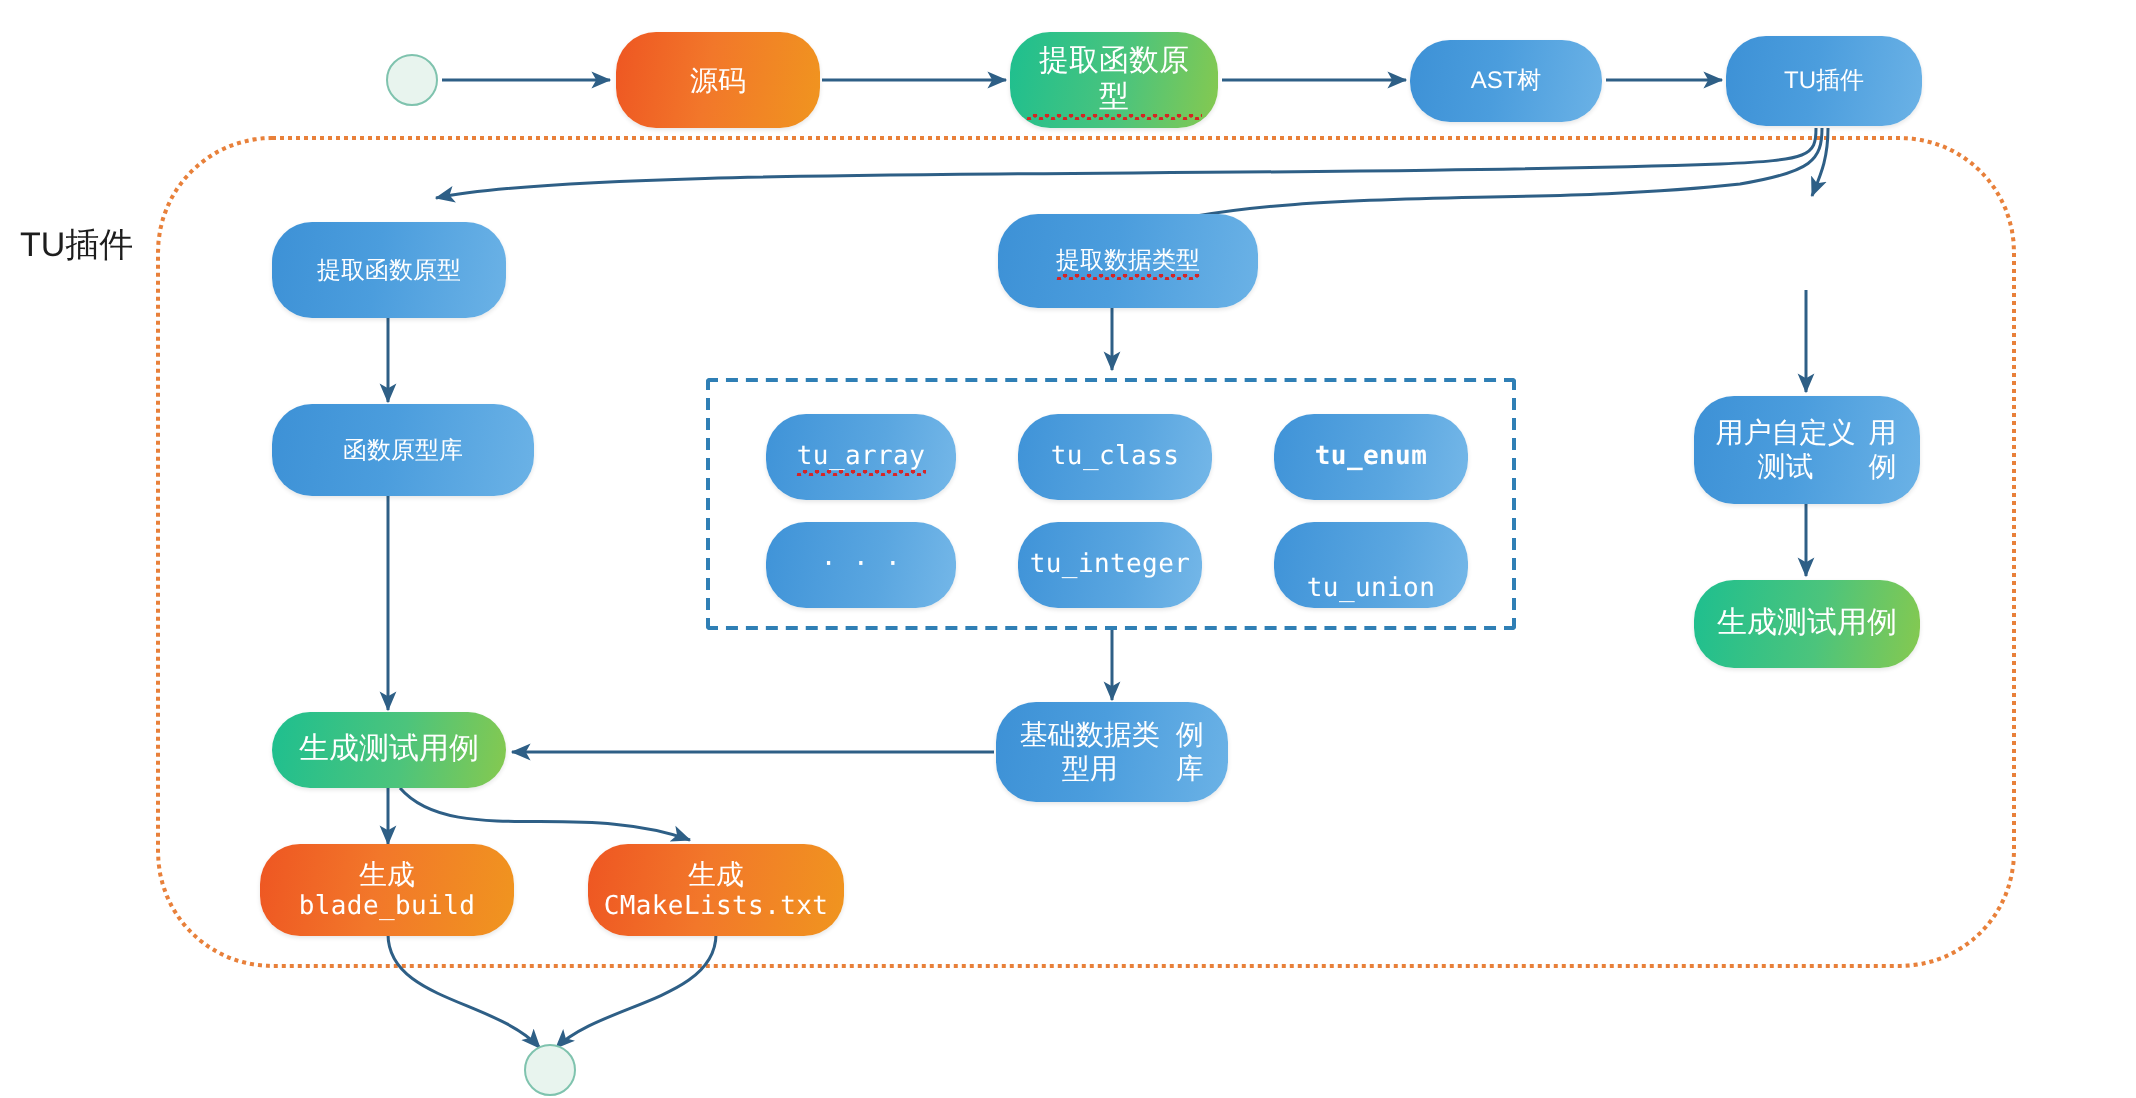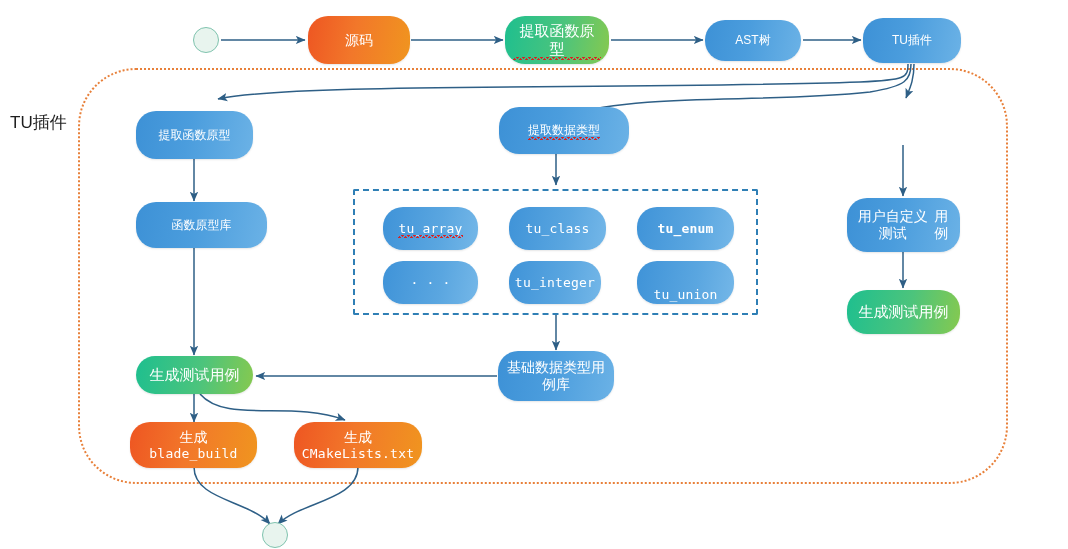--- a/index.html
+++ b/index.html
@@ -201,21 +201,21 @@
   </div>
 
   <div class="node n-blue2 mono" style="left:509px; top:261px; width:92px; height:43px;">
     <span class="lbl">tu_integer</span>
   </div>
 
   <div class="node n-blue2 mono" style="left:637px; top:261px; width:97px; height:43px;align-items:flex-end;">
     <span class="lbl">tu_union</span>
   </div>
 
-  <div class="node n-blue" style="left:498px; top:351px; width:116px; height:50px; flex-direction:column; font-size:14px;">
+  <div class="node n-blue" style="left:498px; top:351px; width:116px; height:50px; flex-direction:row; font-size:14px;">
     <span class="lbl">基础数据类型用</span>
     <span class="lbl">例库</span>
   </div>
 
 
   <div class="node n-blue" style="left:847px; top:198px; width:113px; height:54px; flex-direction:row; font-size:14px;">
     <span class="lbl">用户自定义测试</span>
     <span class="lbl">用例</span>
   </div>
 

